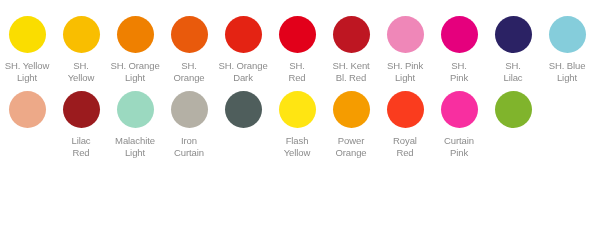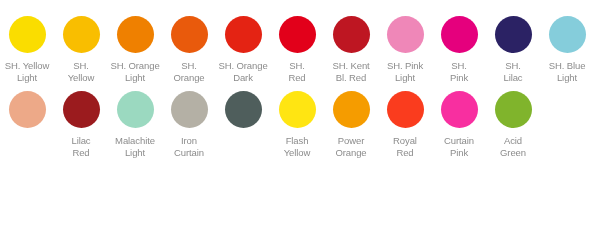--- a/index.html
+++ b/index.html
@@ -150,17 +150,15 @@
         <div class="swatch-label">Royal
 Red</div>
       </div>
       <div class="swatch-cell">
         <div class="swatch-dot" style="background: rgb(248, 47, 160);"></div>
         <div class="swatch-label">Curtain
 Pink</div>
       </div>
       <div class="swatch-cell">
         <div class="swatch-dot" style="background: rgb(128, 180, 44);"></div>
-        <div class="swatch-label">Acid
-Green</div>
       </div>
     </div>
 </div>
 
 </body></html>

